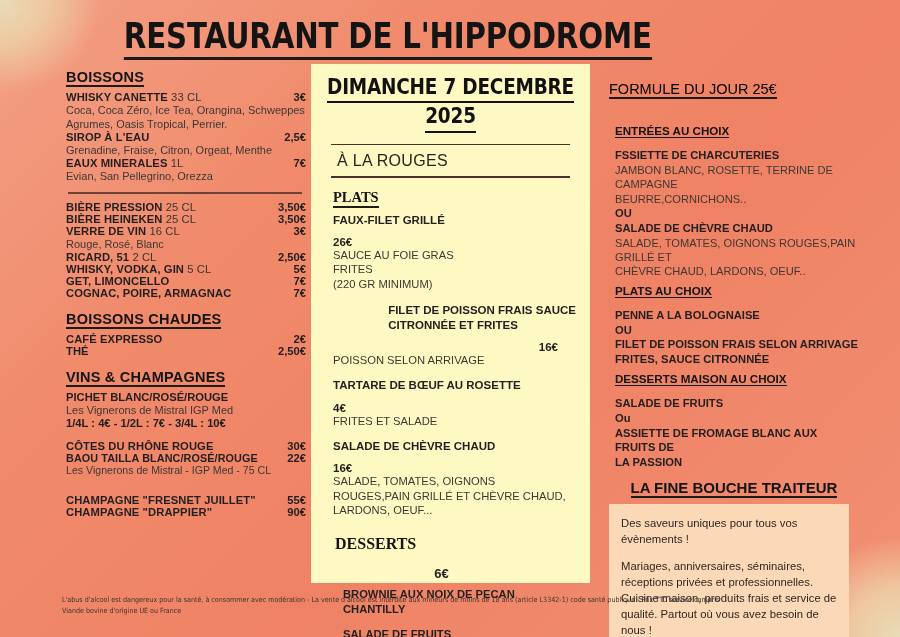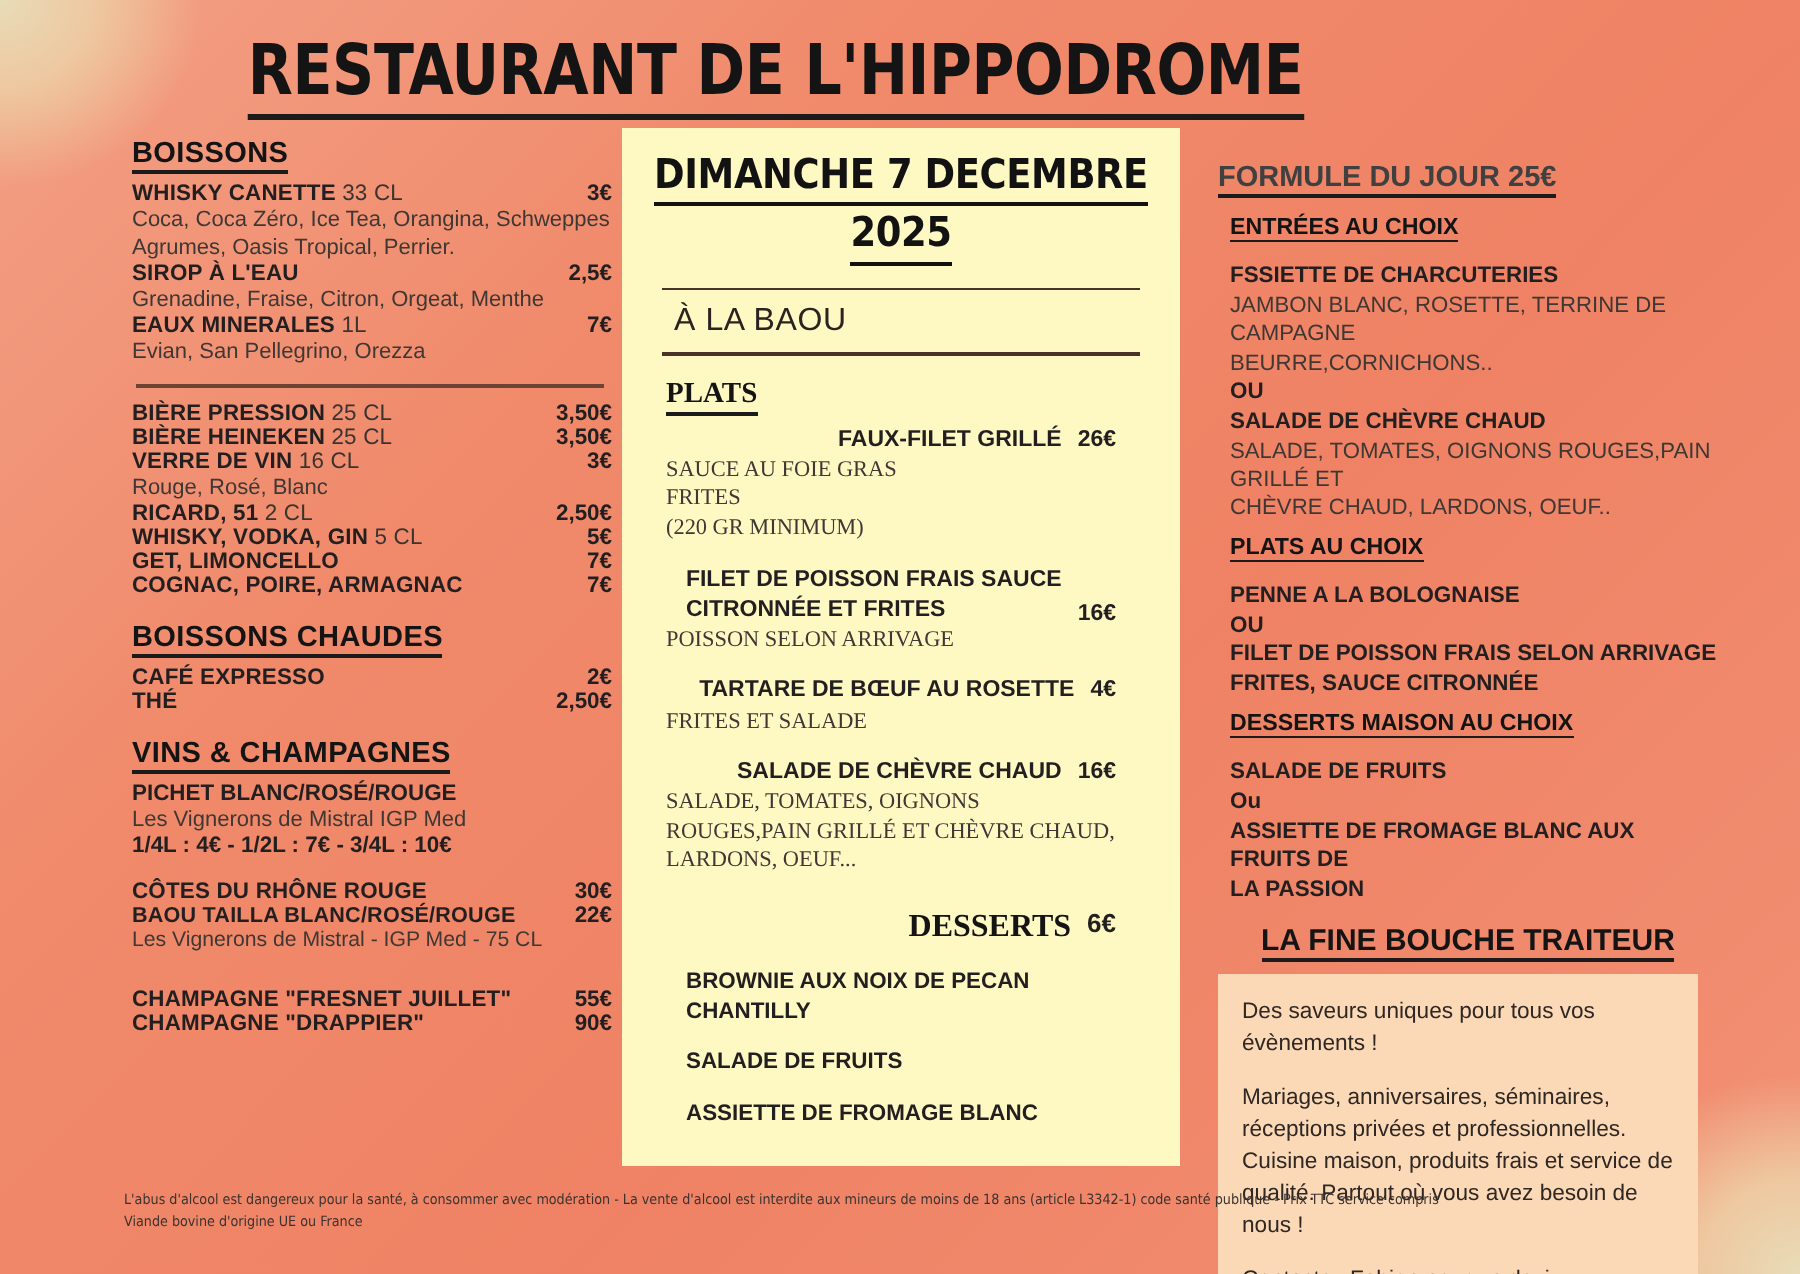--- a/index.html
+++ b/index.html
@@ -63,30 +63,30 @@
   }
   .mid-date span { border-bottom: 2.5px solid #121212; display: inline-block; padding-bottom: 0px; }
   .carte-block { margin: 11px 6px 0 6px; }
   .carte-block .hr { height: 1.6px; background: #4a3228; }
   .carte-txt { font-size: 16px; letter-spacing: .3px; padding: 7px 0 6px 6px; color: #2b2320; font-weight: 400; }
 
   .mid-sec { font-size: 14.5px; font-weight: 700; display: inline-block;
              border-bottom: 2px solid #1b1b1b; margin: 11px 0 5px 8px; color: #141414; font-family: Liberation Serif, serif; }
   .mid-sec.desserts-head { border-bottom: none; font-size: 16px; margin-left: 10px; }
   .mid-body { padding-left: 8px; }
-  .mrow { display: flex; align-items: baseline; justify-content: flex-end; gap: 8px; }
+  .mrow { display: flex; align-items: baseline; justify-content: flex-end; gap: 8px; flex-direction: column; }
   .mrow .nm { font-size: 11.5px; font-weight: 700; line-height: 1.32; }
   .mrow .pr { font-size: 11.5px; font-weight: 700; white-space: nowrap; padding-right: 18px; }
-  .mdesc { font-size: 11.2px; color: #3f3734; line-height: 1.3; font-family: Liberation Serif, serif; }
+  .mdesc { font-size: 11.2px; color: #3f3734; line-height: 1.3; }
   .dess-item { font-size: 11.2px; font-weight: 700; line-height: 1.3; padding-left: 10px; }
 
   
   .r-head {
-    font-size: 14.5px; font-weight: 700; display: inline-block;
-    border-bottom: 2px solid #1b1b1b; color: #404040; margin-bottom: 3px;
+    font-size: 14.5px; font-weight: 400; display: inline-block;
+    border-bottom: 2px solid #1b1b1b; color: #000000; margin-bottom: 20px;
   }
   .r-sub {
     font-size: 11.6px; font-weight: 700; display: inline-block;
     border-bottom: 1.8px solid #1b1b1b; color: #141414; margin: 5px 0 4px 6px;
   }
   .r-item { font-size: 11.2px; font-weight: 700; line-height: 1.32; padding-left: 6px; }
   .r-desc { font-size: 11.1px; color: #3f3734; line-height: 1.3; padding-left: 6px; }
   .r-or   { font-size: 11.2px; font-weight: 700; padding-left: 6px; line-height: 1.32; }
 
   .traiteur-title {
@@ -246,21 +246,21 @@
   </div>
 
   <div class="col-mid">
     <div class="mid-date">
       <span>DIMANCHE 7 DECEMBRE</span><br>
       <span>2025</span>
     </div>
 
     <div class="carte-block">
       <div class="hr"></div>
-      <div class="carte-txt">À LA BAOU</div>
+      <div class="carte-txt">À LA ROUGES</div>
       <div class="hr"></div>
     </div>
 
     <div class="mid-sec">PLATS</div>
 
     <div class="mid-body">
       <div>
         <div class="mrow">
           <div class="nm">FAUX-FILET GRILLÉ</div>
           <div class="pr">26€</div>

